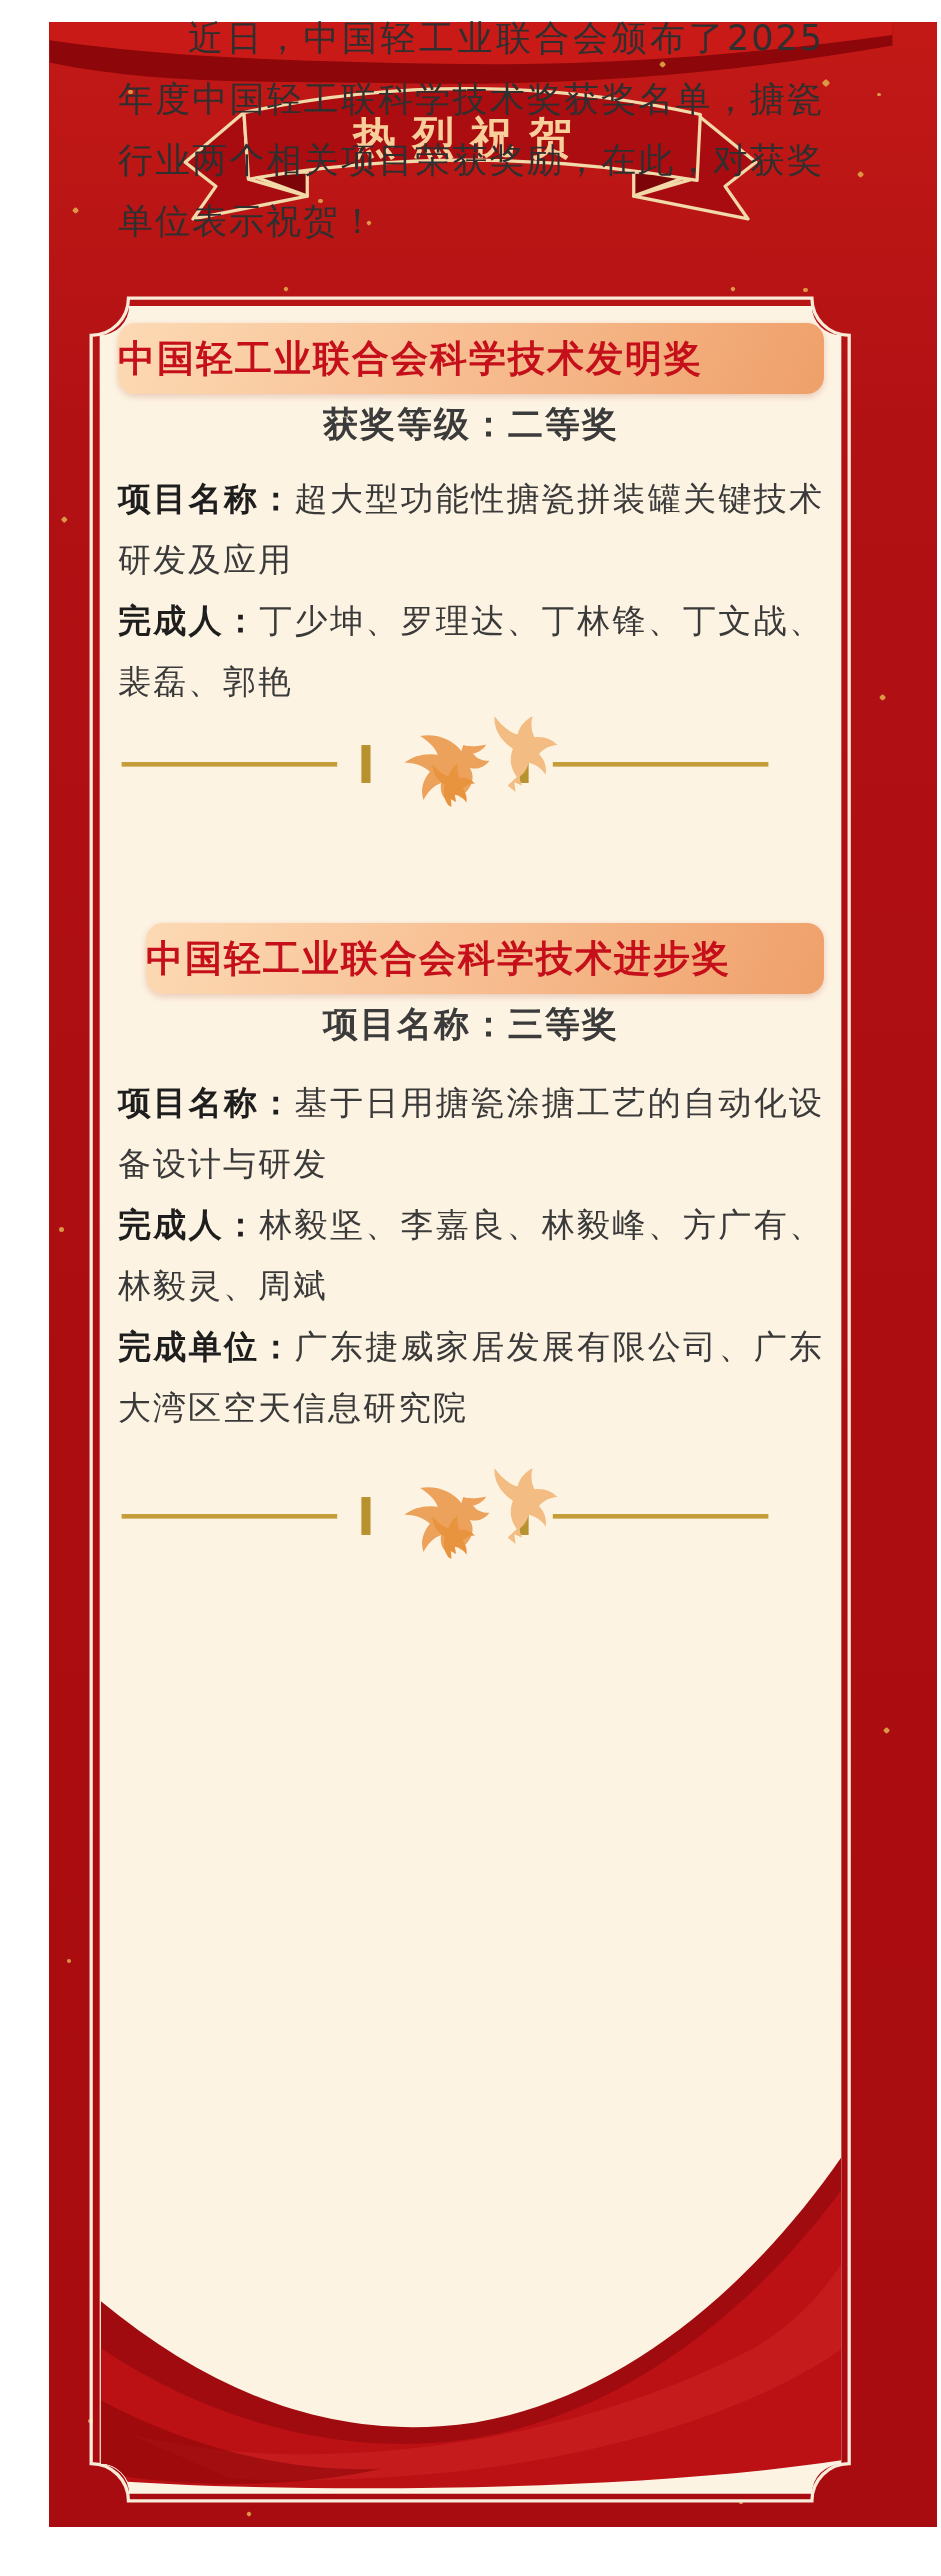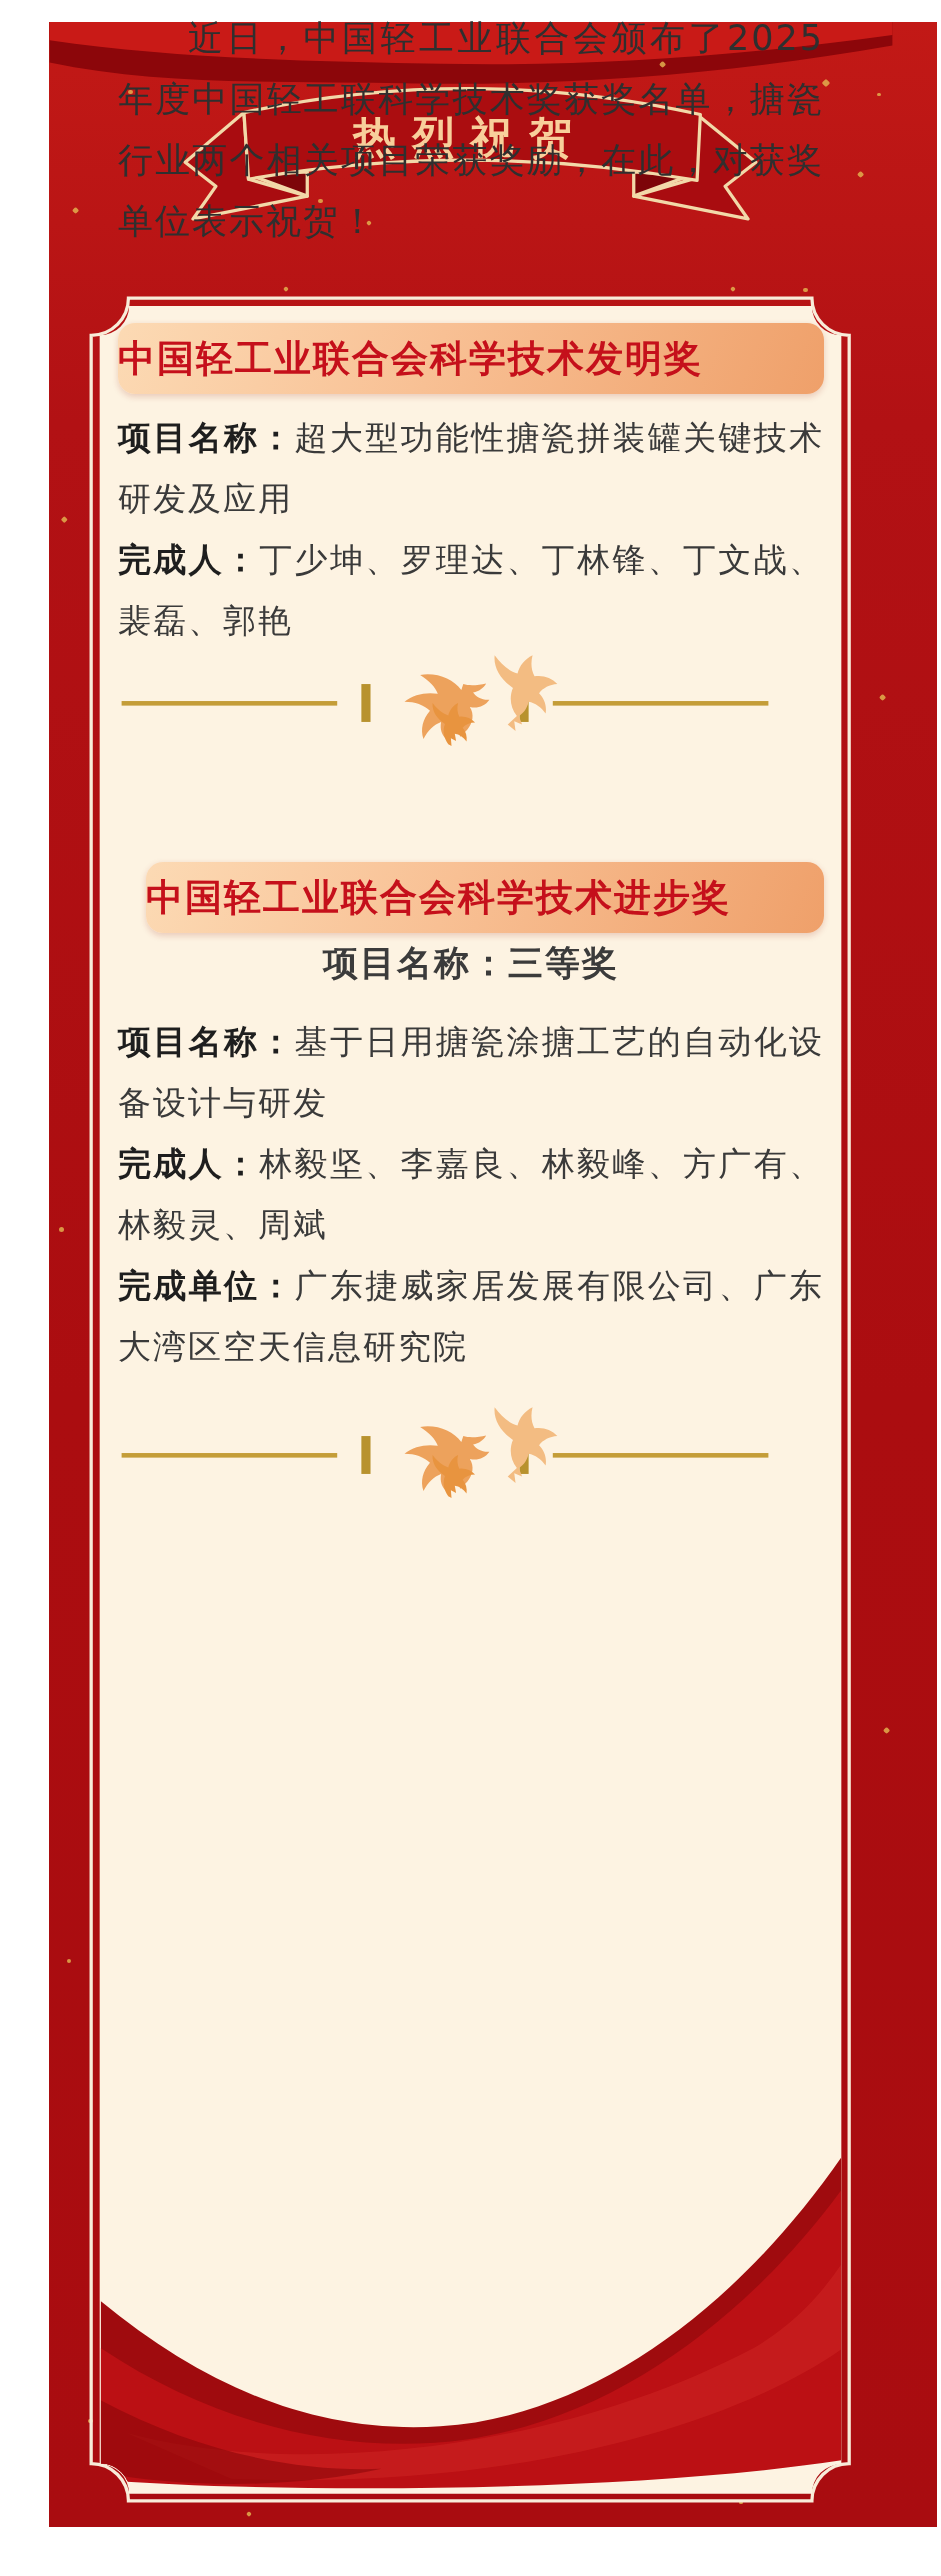--- a/index.html
+++ b/index.html
@@ -111,20 +111,21 @@
   </div>
 
   <div class="content">
 
     <p class="intro">近日，中国轻工业联合会颁布了2025年度中国轻工联科学技术奖获奖名单，搪瓷行业两个相关项目荣获奖励，在此，对获奖单位表示祝贺！</p>
 
     
     <div class="award-box box1">
       <span>中国轻工业联合会科学技术发明奖</span>
     </div>
+    <p class="grade g1">获奖等级：二等奖</p>
     <div class="fields f1">
       <p><b>项目名称：</b><span>超大型功能性搪瓷拼装罐关键技术研发及应用</span></p>
       <p><b>完成人：</b><span>丁少坤、罗理达、丁林锋、丁文战、裴磊、郭艳</span></p>
     </div>
 
     
     <svg class="divider d1" width="654" height="98" viewBox="0 0 1000 150">
       <rect x="5" y="72" width="330" height="7" fill="#c49d38"></rect>
       <rect x="665" y="72" width="330" height="7" fill="#c49d38"></rect>
       <rect x="372" y="46" width="14" height="58" fill="#b8922e"></rect>

